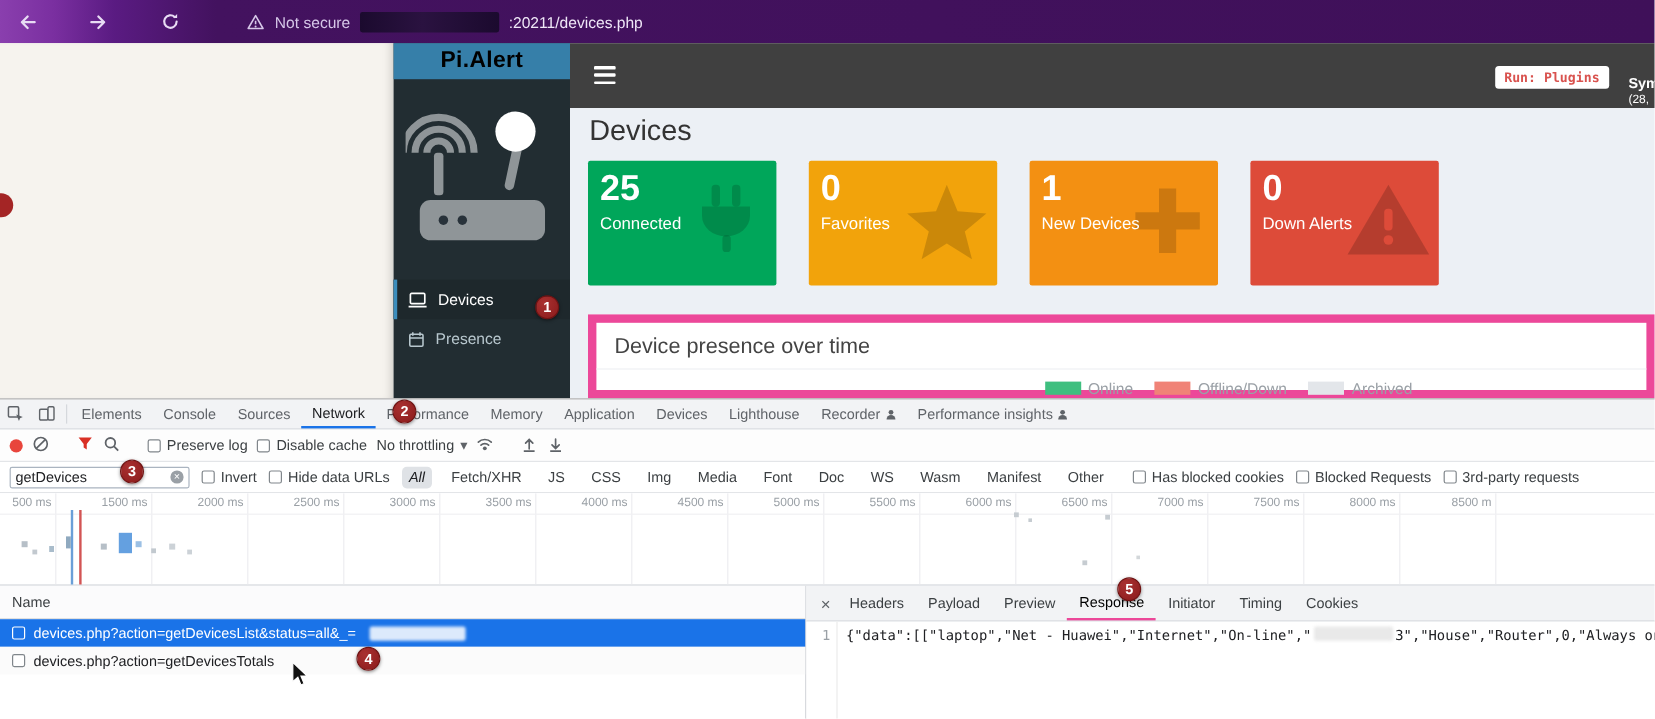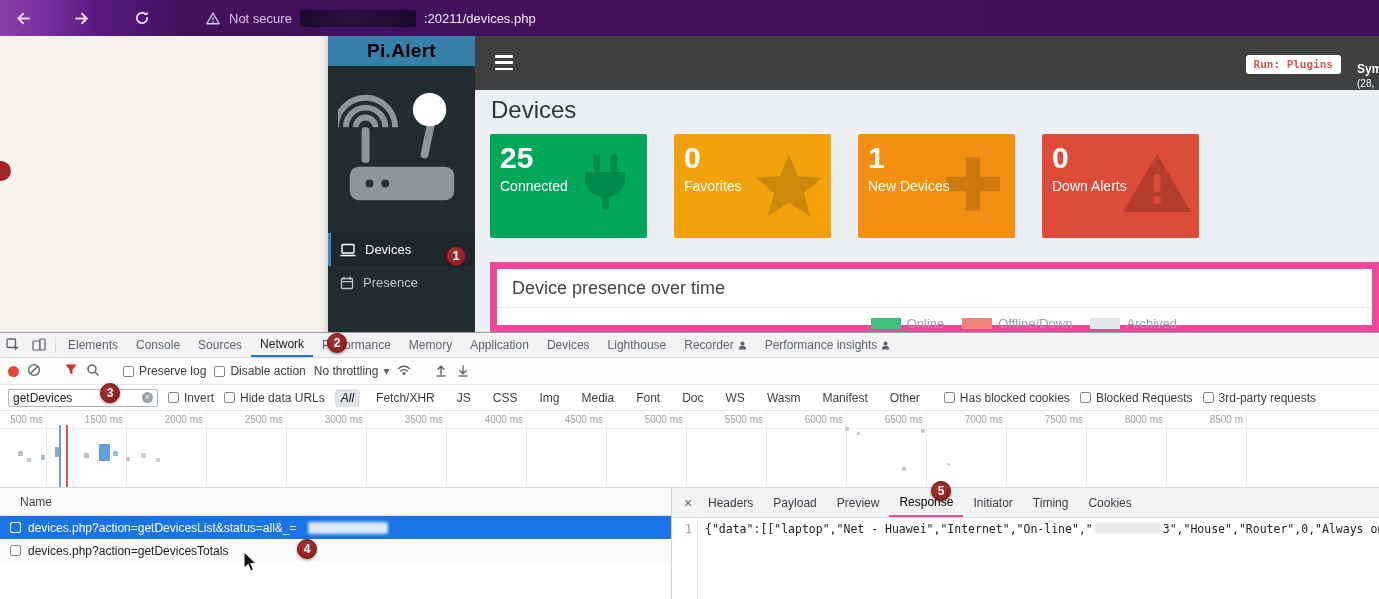--- a/index.html
+++ b/index.html
@@ -88,21 +88,21 @@
   .pill.active { background:#dfe2e6; color:#202124;font-style:italic; }
   .dt-timeline { height:77px; border-bottom:1px solid #d5d8dc; position:relative; overflow:hidden; background:#fff; }
   .tl-ruler { position:absolute; left:-33px; top:0; bottom:0; display:flex; }
   .tl-cell { width:80px; border-right:1px solid #ededf0; font-size:10px; color:#9aa0a6;
     text-align:right; padding:3px 3px 0 0; flex:none; }
   .tl-hline { position:absolute; left:0; right:0; top:17px; border-top:1px solid #f1f1f3; }
   .tl-mark { position:absolute; }
   .dt-bottom { display:flex; height:112px; }
   .req-table { width:672px; border-right:1px solid #cfd2d6; display:flex; flex-direction:column; }
   .req-header { height:28px; background:#fbfbfc; border-bottom:1px solid #e0e0e0;
-    display:flex; align-items:center; padding-left:20px; color:#3c4043; }
+    display:flex; align-items:center; padding-left:10px; color:#3c4043; }
   .req-row { height:23px; display:flex; align-items:center; gap:7px; padding-left:10px; color:#202124; }
   .req-row.odd { background:#fbfbfb; }
   .req-row.selected { background:#1a73e8; color:#fff; }
   .req-row.selected .box { border-color:#fff; background:transparent; }
   .blur-chip { width:80px; height:12px; border-radius:2px; background:rgba(255,255,255,.85);
     filter:blur(1.5px); margin-left:4px; flex:none; }
   .detail-panel { flex:1; display:flex; flex-direction:column; min-width:0; }
   .detail-tabs { height:30px; background:#f2f3f5; border-bottom:1px solid #d5d8dc;
     display:flex; align-items:stretch; color:#3c4043; padding-left:6px; }
   .close-x { width:20px; display:flex; align-items:center; justify-content:center;
@@ -357,21 +357,21 @@
             <path d="m9 9 3.5 3.5" stroke="#5f6368" stroke-width="1.5"></path>
           </svg>
       </span>
       <span class="vsep"></span>
       <label class="cb">
           <span class="box"></span>
           <span>Preserve log</span>
         </label>
       <label class="cb">
           <span class="box"></span>
-          <span>Disable action</span>
+          <span>Disable cache</span>
         </label>
       <span class="cb">
           <span>No throttling</span>
           <span style="color:#5f6368">▾</span>
         </span>
       <span>
         <svg width="14" height="13" viewBox="0 0 14 13">
             <circle cx="7" cy="10.6" r="1.6" fill="#5f6368"></circle>
             <path d="M3.8 8a4.6 4.6 0 0 1 6.4 0M1.6 5.4a7.8 7.8 0 0 1 10.8 0" fill="none" stroke="#5f6368" stroke-width="1.4" stroke-linecap="round"></path>
           </svg>

